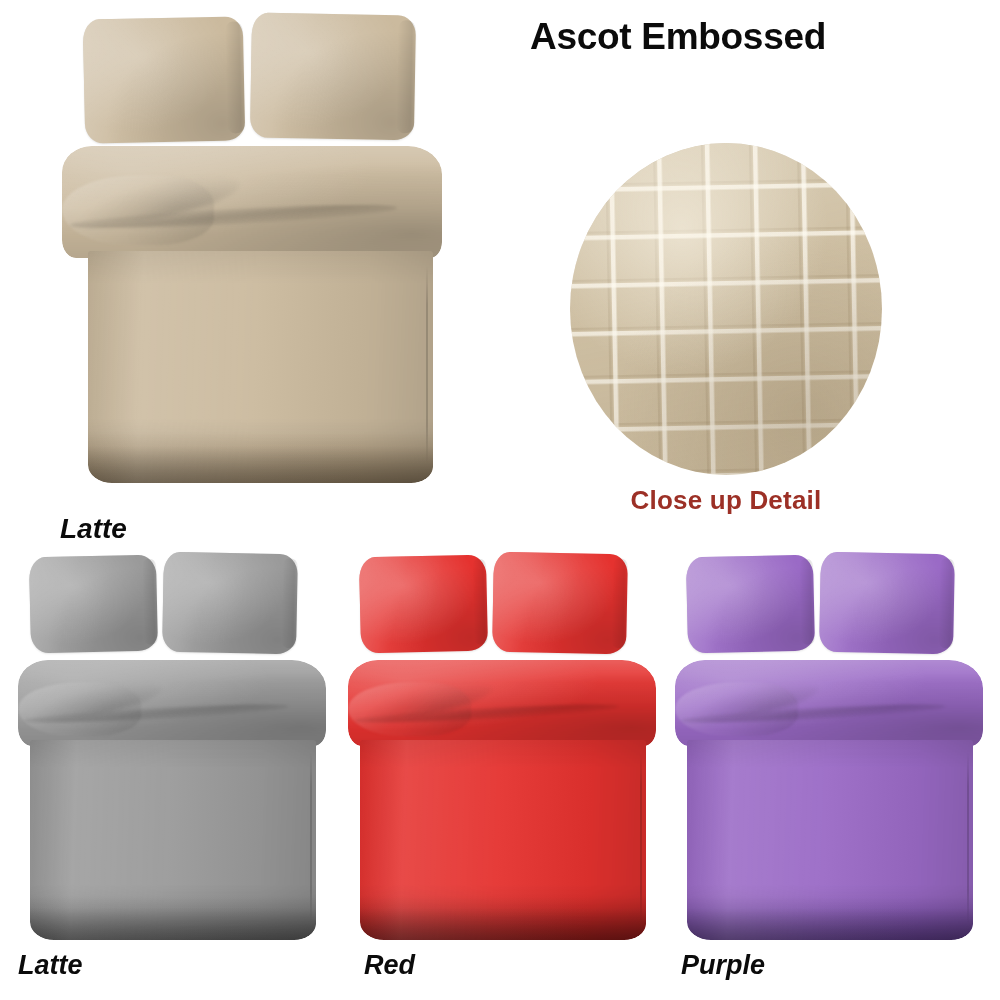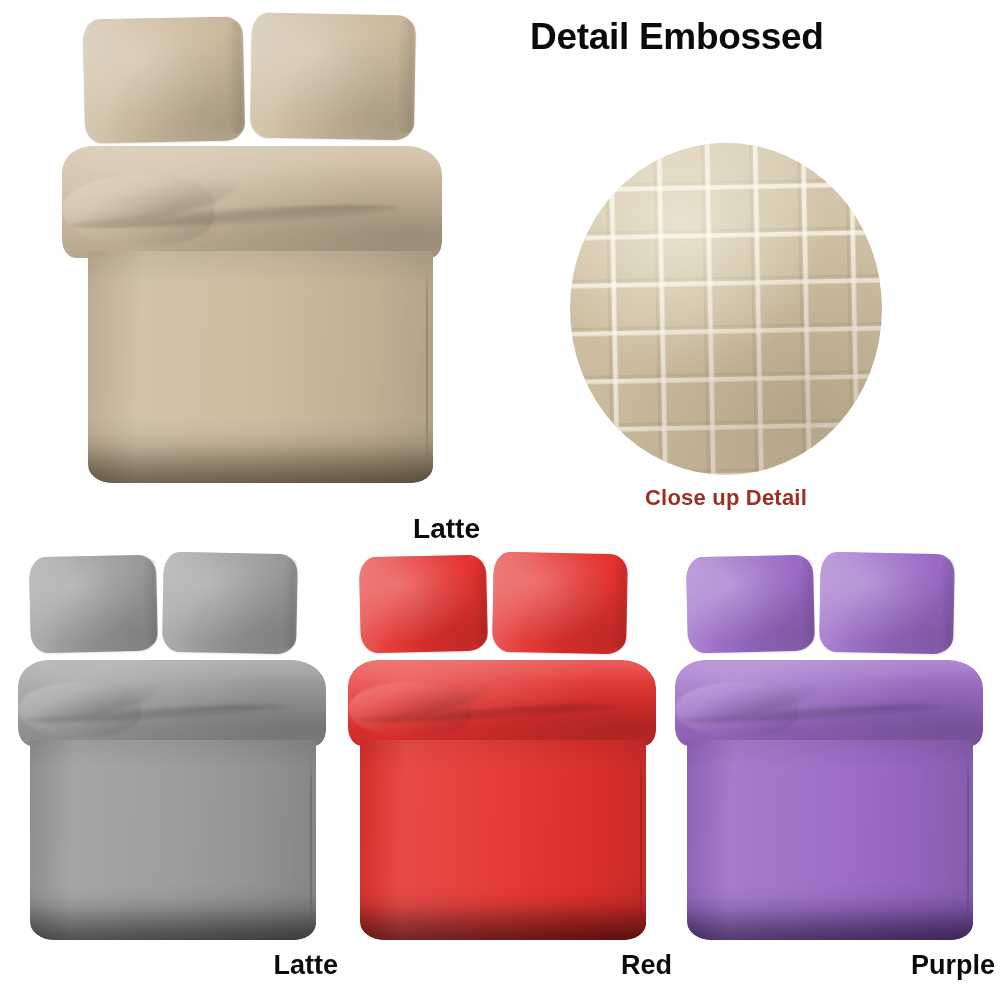--- a/index.html
+++ b/index.html
@@ -39,21 +39,21 @@
   }
   .cu-shade{
     position:absolute;inset:0;border-radius:50%;
     background:
       radial-gradient(circle at 36% 26%, rgba(255,250,238,.55) 0%, rgba(255,250,238,0) 46%),
       radial-gradient(circle at 74% 80%, rgba(120,100,70,.22) 0%, rgba(120,100,70,0) 52%),
       linear-gradient(168deg, rgba(255,252,244,.28) 0%, rgba(255,252,244,0) 40%, rgba(130,110,78,.16) 100%);
   }
   .closeup-caption{
     position:absolute;left:570px;top:485px;width:312px;text-align:center;
-    font-size:22px;font-weight:bold;color:#9c3026;letter-spacing:.2px;
+    font-size:26px;font-weight:bold;color:#9c3026;letter-spacing:.2px;
   }
 
   
   .bed{position:absolute;}
   .pillow{
     position:absolute;
     border-radius:16px 18px 20px 18px / 22px 20px 18px 20px;
     box-shadow:0 1px 2px rgba(0,0,0,.10);
   }
   .pillow .ph{
@@ -121,32 +121,32 @@
     position:absolute;left:0;right:0;bottom:0;height:16%;
     background:linear-gradient(180deg, rgba(0,0,0,0) 0%, rgba(0,0,0,.20) 72%, rgba(0,0,0,.26) 100%);
     border-radius:inherit;
   }
   .db-seam{
     position:absolute;right:1.5%;top:6%;bottom:8%;width:2px;
     background:linear-gradient(180deg, rgba(0,0,0,0) 0%, rgba(0,0,0,.16) 20%, rgba(0,0,0,.16) 80%, rgba(0,0,0,0) 100%);
   }
 
   .bed-label{
-    position:absolute;text-align:right;
-    font-size:27px;font-weight:bold;color:#0b0b0b;letter-spacing:0px;
+    position:absolute;text-align:left;
+    font-size:27px;font-weight:bold;color:#0b0b0b;letter-spacing:0px;font-style:italic;
   }
   .bed-label.big{font-size:28px;}
 </style>
 </head>
 <body style="background: rgb(255, 255, 255);">
 
 <div class="stage">
 
   <div class="title">
-    <span>Detail Embossed</span>
+    <span>Ascot Embossed</span>
   </div>
 
   <div class="bed" id="bed-featured" style="left:60px;top:8px;width:420px;height:490px;">
 
     <div class="pillow" style="left: 24px; top: 10px; width: 160px; height: 124px; transform: rotate(-1.2deg); background: rgb(203, 186, 158);">
       <div class="ph"></div>
       <div class="pedge"></div>
     </div>
 
     <div class="pillow" style="left: 191px; top: 6px; width: 164px; height: 125px; transform: rotate(1deg); background: rgb(203, 186, 158);">
@@ -228,21 +228,21 @@
       <div class="dt-sheen"></div>
     </div>
 
     <div class="duvet-body" style="left:12px;top:192px;width:286px;height:200px;">
       <div class="db-base" style="background: linear-gradient(rgb(229, 50, 47) 0%, rgb(229, 50, 47) 78%, rgb(168, 32, 30) 100%);"></div>
       <div class="db-sheen"></div>
       <div class="db-seam"></div>
       <div class="db-bottomshade"></div>
     </div>
 
-    <div class="bed-label" style="left:4px;top:402px;width:320px;">Red</div>
+    <div class="bed-label" style="left:16px;top:402px;width:320px;">Red</div>
   </div>
 
   <div class="bed" id="bed-v2" style="left:675px;top:548px;width:320px;height:420px;">
 
     <div class="pillow" style="left: 12px; top: 8px; width: 127px; height: 96px; transform: rotate(-1.3deg); background: rgb(154, 106, 198);">
       <div class="ph"></div>
       <div class="pedge"></div>
     </div>
     <div class="pillow" style="left: 145px; top: 5px; width: 134px; height: 100px; transform: rotate(1.1deg); background: rgb(154, 106, 198);">
       <div class="ph"></div>
@@ -257,16 +257,16 @@
       <div class="dt-sheen"></div>
     </div>
 
     <div class="duvet-body" style="left:12px;top:192px;width:286px;height:200px;">
       <div class="db-base" style="background: linear-gradient(rgb(154, 106, 198) 0%, rgb(154, 106, 198) 78%, rgb(111, 71, 160) 100%);"></div>
       <div class="db-sheen"></div>
       <div class="db-seam"></div>
       <div class="db-bottomshade"></div>
     </div>
 
-    <div class="bed-label" style="left:0;top:402px;width:320px;">Purple</div>
+    <div class="bed-label" style="left:6px;top:402px;width:320px;">Purple</div>
   </div>
 
 </div>
 
 </body></html>

